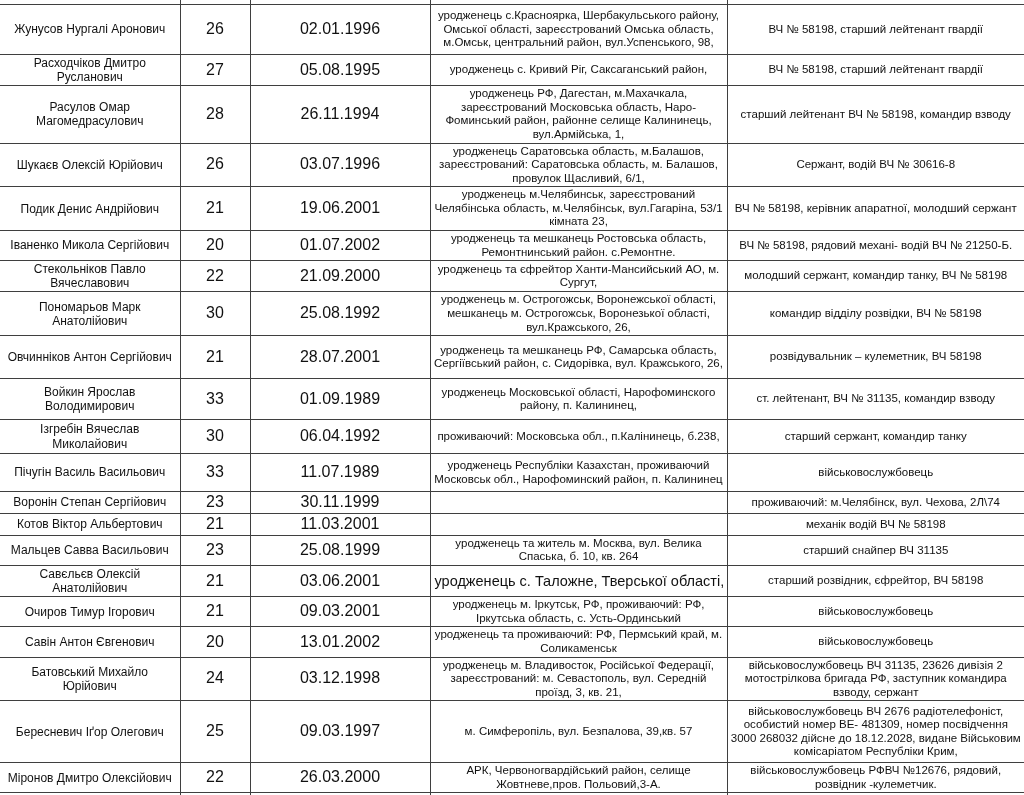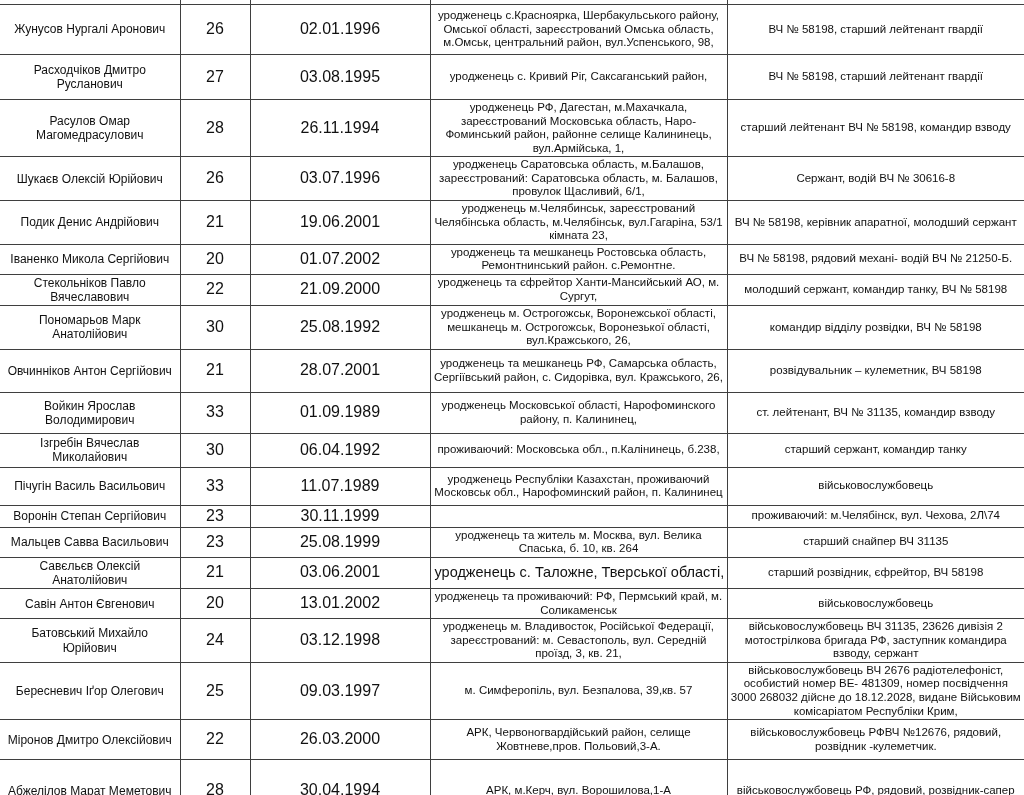--- a/index.html
+++ b/index.html
@@ -9,21 +9,21 @@
   col.c-name{width:180px;} col.c-age{width:70px;} col.c-dob{width:180px;}
   col.c-addr{width:297px;} col.c-unit{width:297px;}
   td{border-top:1px solid #3f3f3f;border-bottom:1px solid #3f3f3f;
      text-align:center;vertical-align:middle;font-size:11.5px;line-height:1.18;
      padding:1px 3px;overflow:hidden;word-wrap:break-word;}
   td:nth-child(-n+4){border-right:1px solid #3f3f3f;}
   td.name-cell{font-size:12px;}
   td.age-cell,td.dob-cell{font-size:16px;}
   td.dob-large{font-size:16px;}
   td.addr-large{font-size:14.5px;white-space:nowrap;text-align:left;padding:0 0 0 4px;}
-  tr:nth-child(1){height:50px;} tr:nth-child(2){height:45px;} tr:nth-child(3){height:53px;}
+  tr:nth-child(1){height:50px;} tr:nth-child(2){height:31px;} tr:nth-child(3){height:53px;}
   tr:nth-child(4){height:36px;} tr:nth-child(5){height:40px;} tr:nth-child(6){height:27px;padding-left:32px;}
   tr:nth-child(7){height:23px;} tr:nth-child(8){height:39px;} tr:nth-child(9){height:43px;}
   tr:nth-child(10){height:41px;} tr:nth-child(11){height:34px;} tr:nth-child(12){height:38px;}
   tr:nth-child(13){height:15px;} tr:nth-child(14){height:16px;} tr:nth-child(15){height:25px;}
   tr:nth-child(16){height:15px;} tr:nth-child(17){height:24px;} tr:nth-child(18){height:26px;}
   tr:nth-child(19){height:40px;padding-left:39px;} tr:nth-child(20){height:62px;} tr:nth-child(21){height:25px;}
   tr:nth-child(22){height:27px;} tr:nth-child(23){height:25px;} tr:nth-child(24){height:32px;}
   .vstub{position:absolute;width:1px;height:4px;background:#3f3f3f;}
 </style>
 </head>
@@ -48,21 +48,21 @@
         <tr>
           <td class="name-cell">Жунусов Нургалі Аронович</td>
           <td class="age-cell">26</td>
           <td class="dob-cell">02.01.1996</td>
           <td class="addr-cell">уродженець с.Красноярка, Шербакульського району, Омської області, зареєстрований Омська область, м.Омськ, центральний район, вул.Успенського, 98,</td>
           <td class="unit-cell">ВЧ № 58198, старший лейтенант гвардії</td>
         </tr>
         <tr>
           <td class="name-cell">Расходчіков Дмитро Русланович</td>
           <td class="age-cell">27</td>
-          <td class="dob-cell">03.08.1995</td>
+          <td class="dob-cell">05.08.1995</td>
           <td class="addr-cell">уродженець с. Кривий Ріг, Саксаганський район,</td>
           <td class="unit-cell">ВЧ № 58198, старший лейтенант гвардії</td>
         </tr>
         <tr>
           <td class="name-cell">Расулов Омар Магомедрасулович</td>
           <td class="age-cell">28</td>
           <td class="dob-cell">26.11.1994</td>
           <td class="addr-cell">уродженець РФ, Дагестан, м.Махачкала, зареєстрований Московська область, Наро-Фоминський район, районне селище Калининець, вул.Армійська, 1,</td>
           <td class="unit-cell">старший лейтенант ВЧ № 58198, командир взводу</td>
         </tr>
@@ -130,34 +130,48 @@
           <td class="unit-cell">військовослужбовець</td>
         </tr>
         <tr>
           <td class="name-cell">Воронін Степан Сергійович</td>
           <td class="age-cell">23</td>
           <td class="dob-cell">30.11.1999</td>
           <td class="addr-cell"></td>
           <td class="unit-cell">проживаючий: м.Челябінск, вул. Чехова, 2Л\74</td>
         </tr>
         <tr>
+          <td class="name-cell">Котов Віктор Альбертович</td>
+          <td class="age-cell">21</td>
+          <td class="dob-cell">11.03.2001</td>
+          <td class="addr-cell"></td>
+          <td class="unit-cell">механік водій ВЧ № 58198</td>
+        </tr>
+        <tr>
           <td class="name-cell">Мальцев Савва Васильович</td>
           <td class="age-cell">23</td>
           <td class="dob-cell dob-large">25.08.1999</td>
           <td class="addr-cell">уродженець та житель м. Москва, вул. Велика Спаська, б. 10, кв. 264</td>
           <td class="unit-cell">старший снайпер ВЧ 31135</td>
         </tr>
         <tr>
           <td class="name-cell">Савєльєв Олексій Анатолійович</td>
           <td class="age-cell">21</td>
           <td class="dob-cell">03.06.2001</td>
           <td class="addr-cell addr-large">уродженець с. Таложне, Тверської області, мешканець с</td>
           <td class="unit-cell">старший розвідник, єфрейтор, ВЧ 58198</td>
         </tr>
         <tr>
+          <td class="name-cell">Очиров Тимур Ігорович</td>
+          <td class="age-cell">21</td>
+          <td class="dob-cell">09.03.2001</td>
+          <td class="addr-cell">уродженець м. Іркутськ, РФ, проживаючий: РФ, Іркутська область, с. Усть-Ординський</td>
+          <td class="unit-cell">військовослужбовець</td>
+        </tr>
+        <tr>
           <td class="name-cell">Савін Антон Євгенович</td>
           <td class="age-cell">20</td>
           <td class="dob-cell">13.01.2002</td>
           <td class="addr-cell">уродженець та проживаючий: РФ, Пермський край, м. Соликаменськ</td>
           <td class="unit-cell">військовослужбовець</td>
         </tr>
         <tr>
           <td class="name-cell">Батовський Михайло Юрійович</td>
           <td class="age-cell">24</td>
           <td class="dob-cell">03.12.1998</td>

